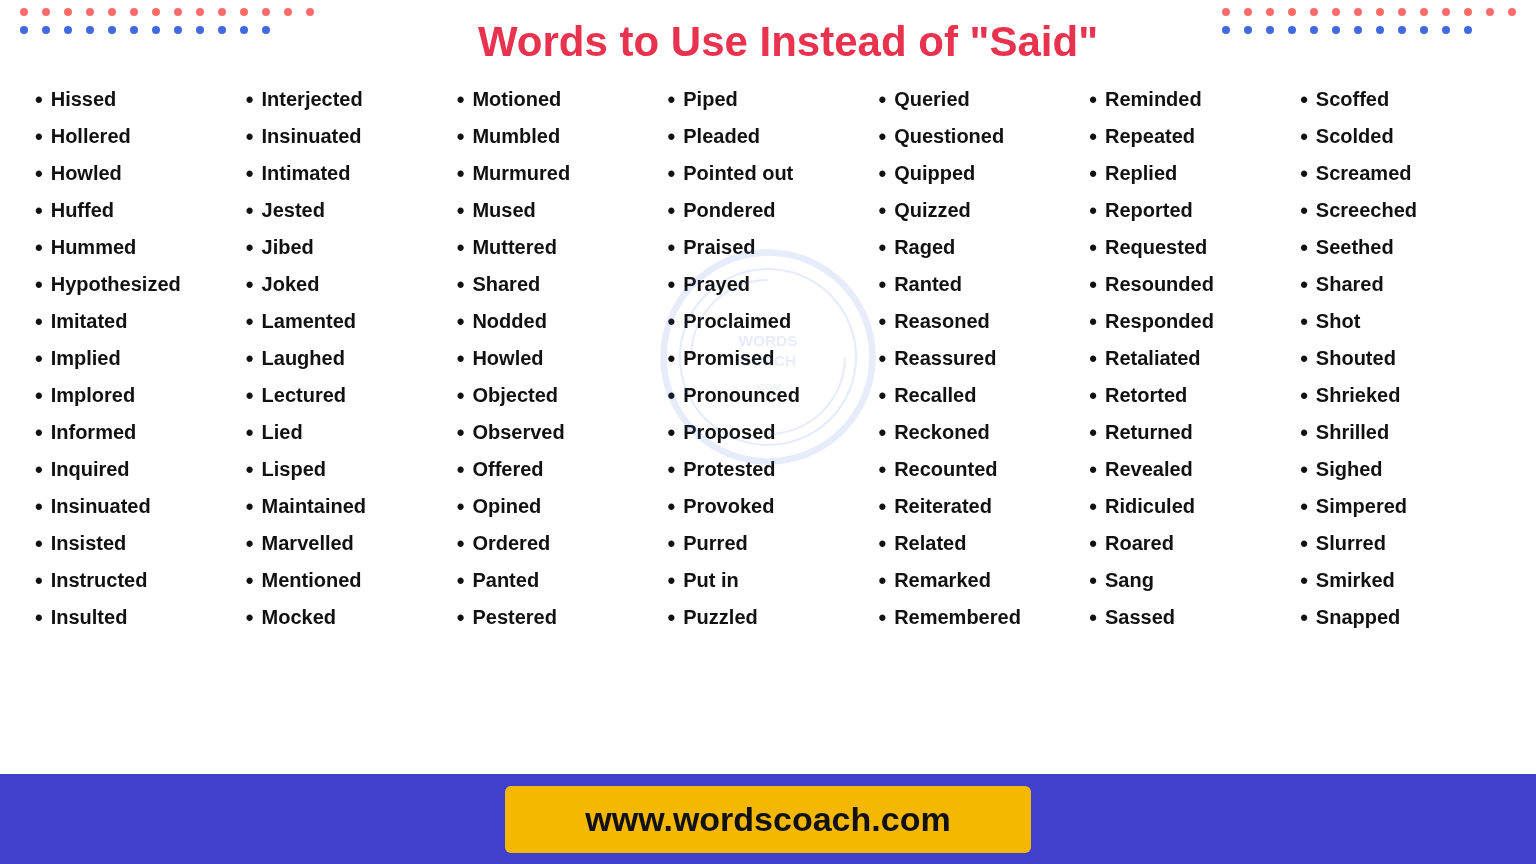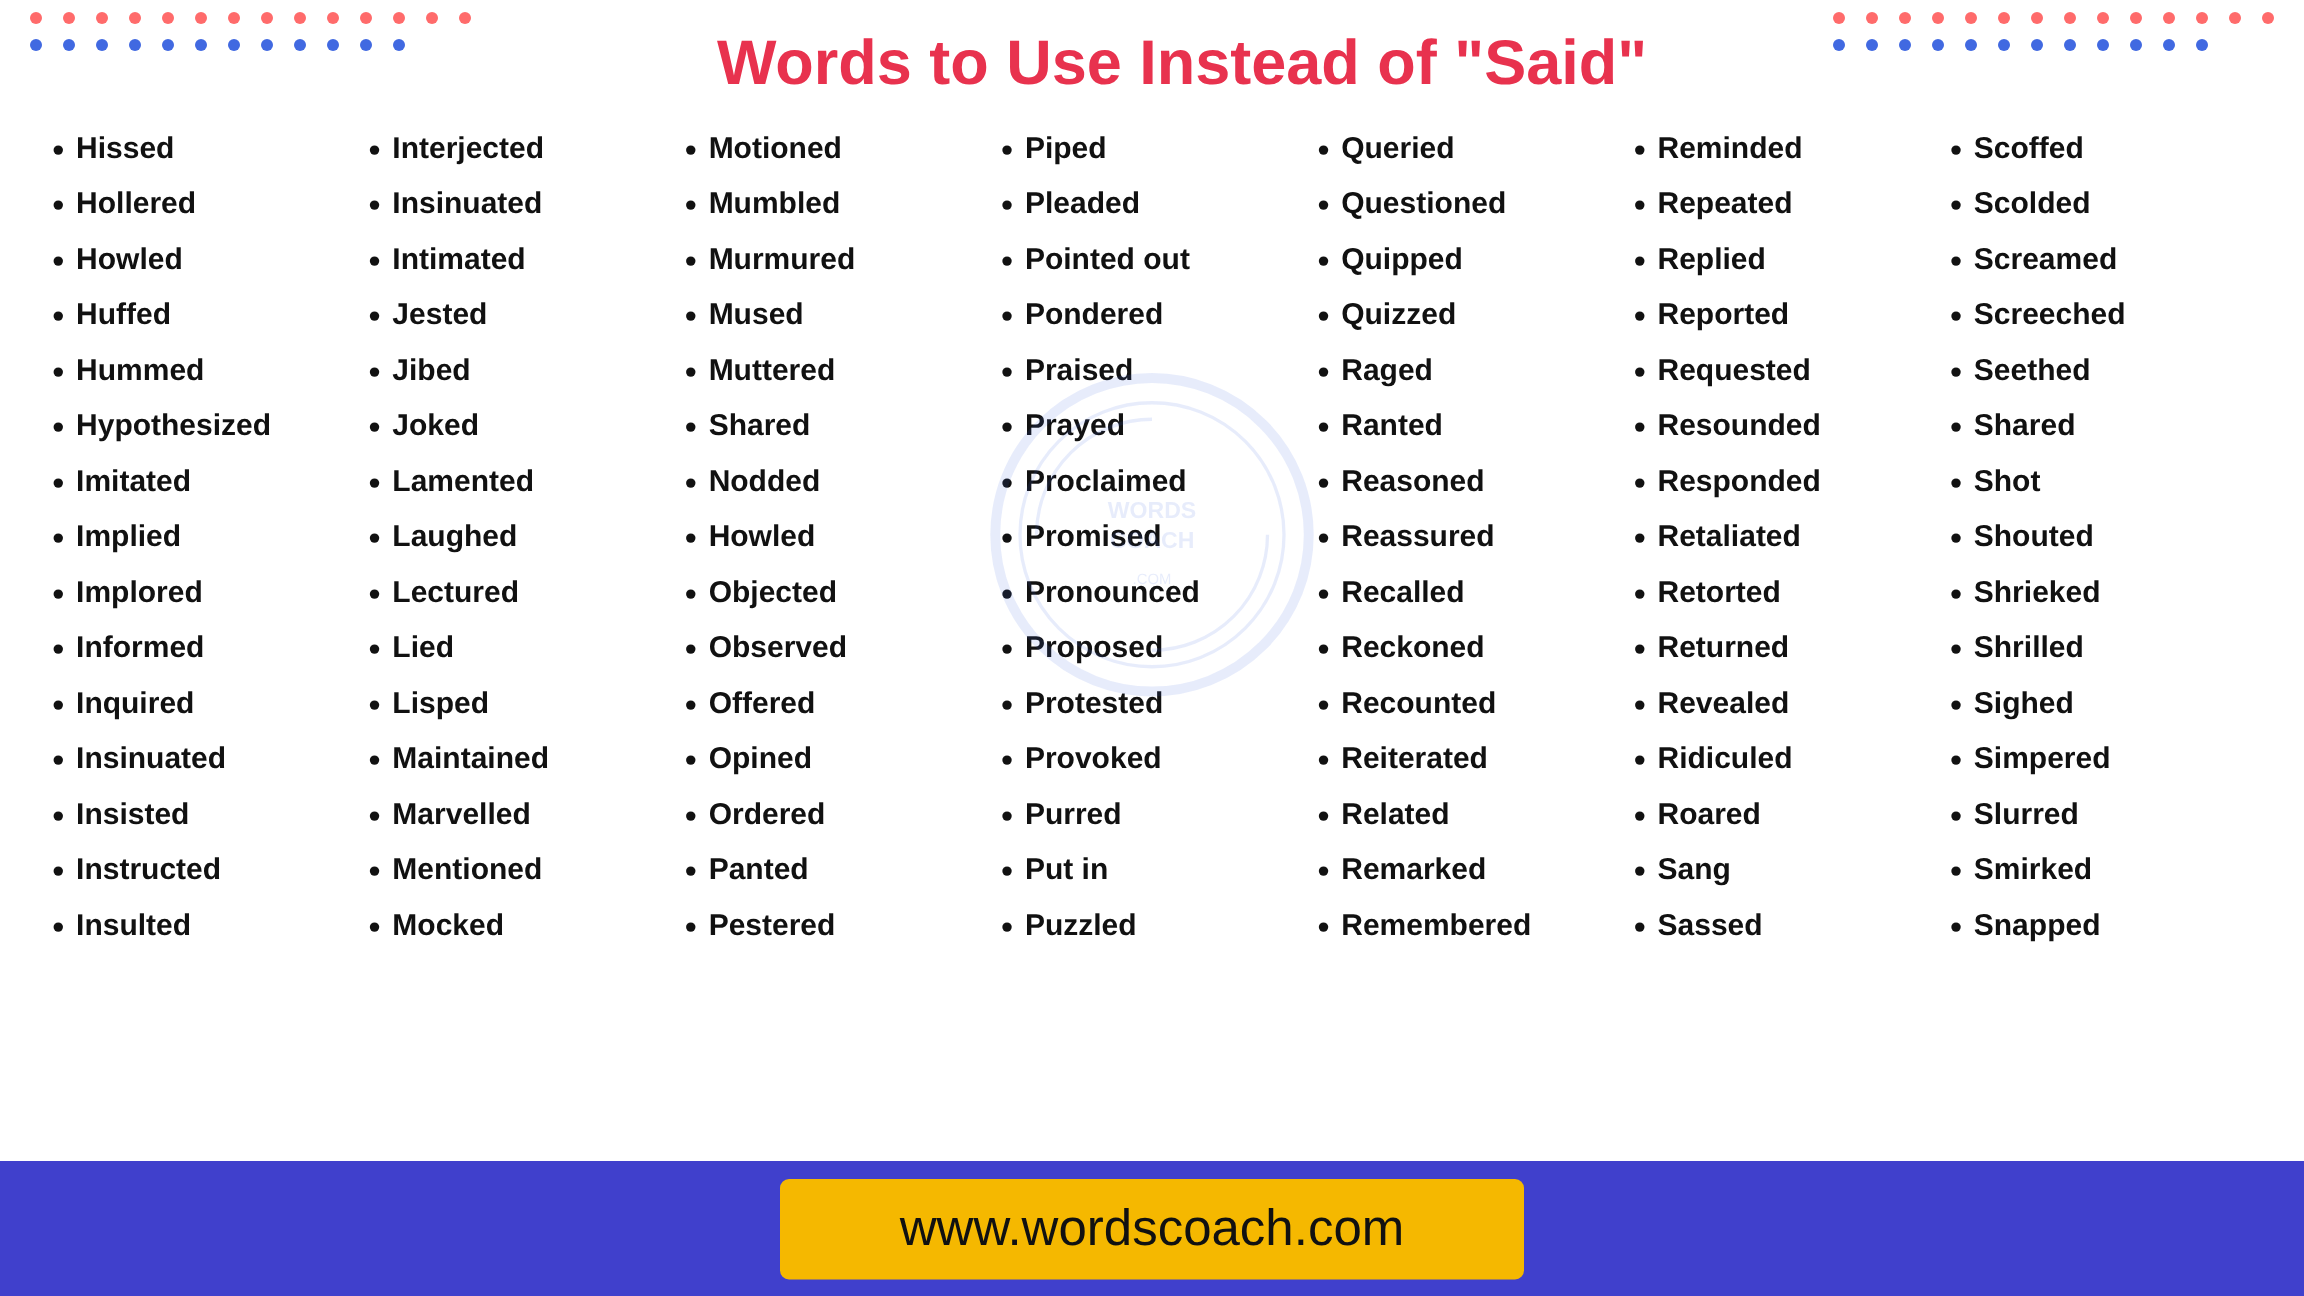--- a/index.html
+++ b/index.html
@@ -111,21 +111,21 @@
     }
 
     .footer-badge {
       background: #f5b800;
       border-radius: 6px;
       padding: 14px 80px;
     }
 
     .footer-url {
       font-size: 34px;
-      font-weight: normal;
+      font-weight: bold;
       color: #111;
       font-family: Arial, sans-serif;
     }
 
     .words-section {
       position: relative;
     }
 
     .content-area {
       position: relative;

